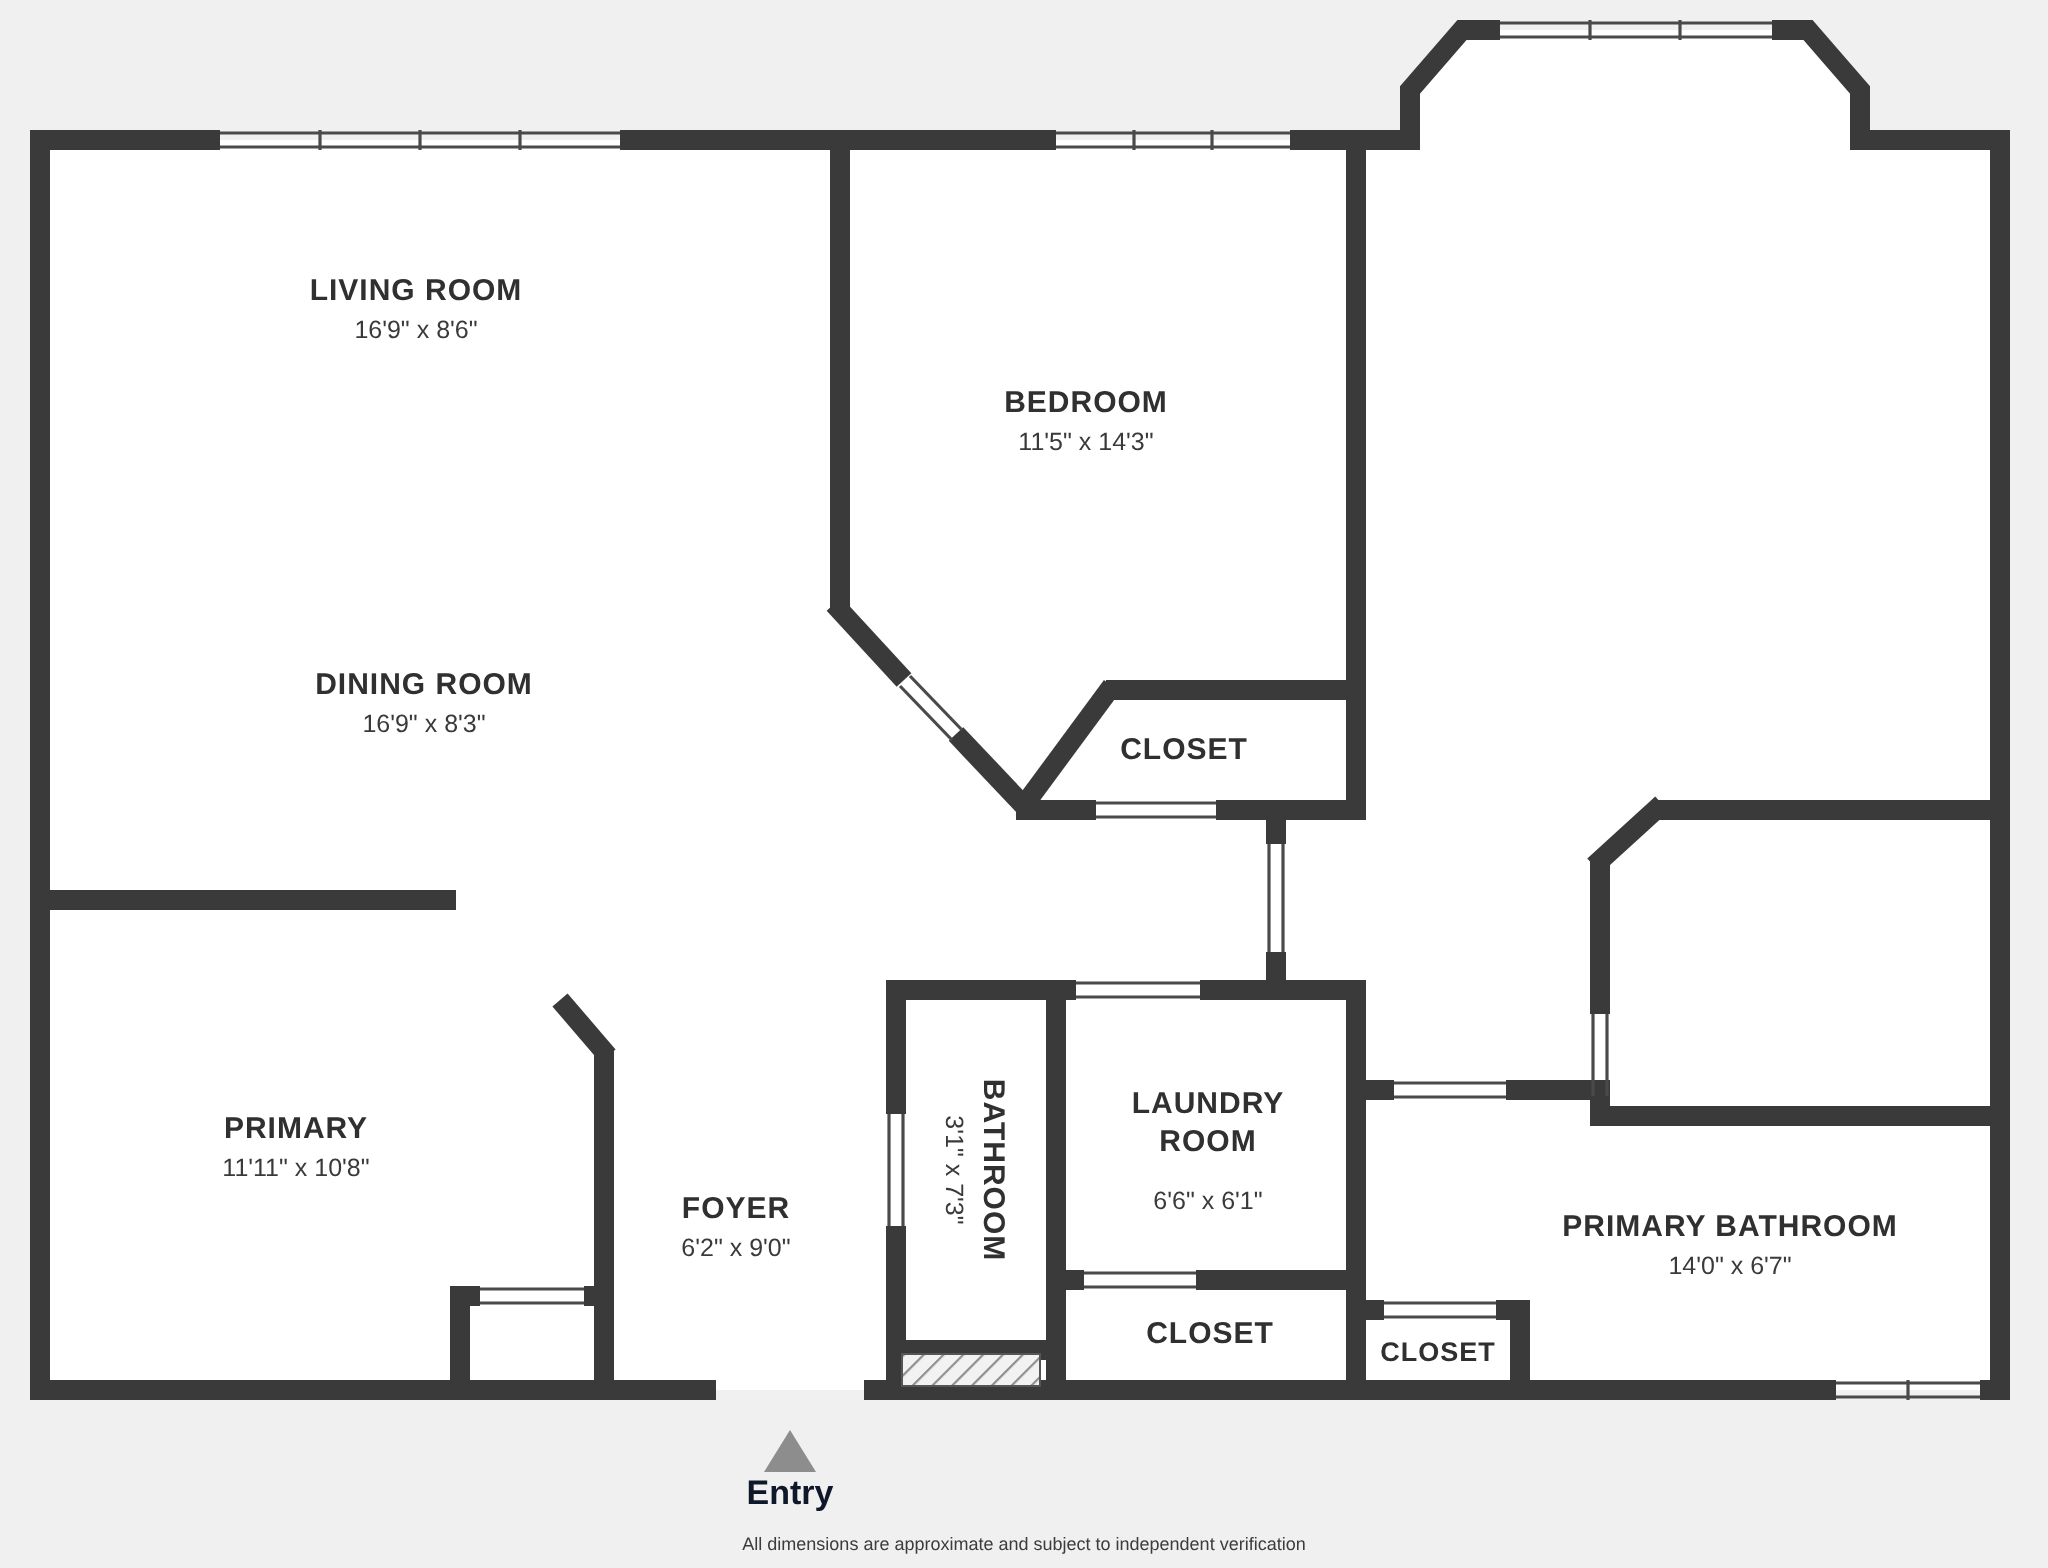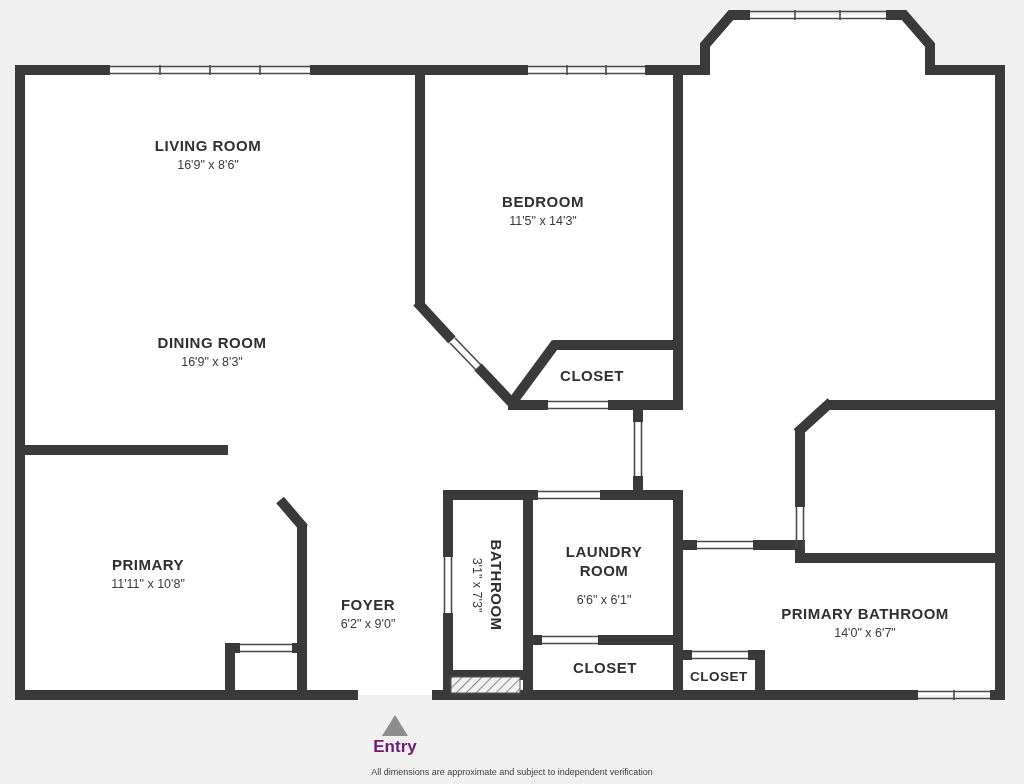--- a/index.html
+++ b/index.html
@@ -25,21 +25,21 @@
   .lbl-laundry{left:604px;top:570px;}
   .lbl-laundry .room-name{white-space:normal;width:92px;margin:12px auto;}
   .lbl-primary-bedroom{left:838px;top:231px;}
   .lbl-primary-closet{left:905px;top:482px;}
   .lbl-primary-bathroom{left:845px;top:623px;margin-left:20px;}
   .lbl-hall-closet{left:605px;top:668px;}
   .lbl-entry-closet{left:719px;top:677px;}
   .lbl-entry-closet .room-name{font-size:13.5px;}
   .entry-label{
     position:absolute;left:395px;top:747px;transform:translate(-50%,-50%);
-    font-weight:700;font-size:17px;color:#701a75;z-index:2;
+    font-weight:700;font-size:17px;color:#0f172a;z-index:2;
   }
   .footer-note{
     position:absolute;left:512px;top:772px;transform:translate(-50%,-50%);
     font-size:9px;color:#3c3c3c;z-index:2;white-space:nowrap;
   }
 </style>
 </head>
 <body>
 
 <div class="plan">

